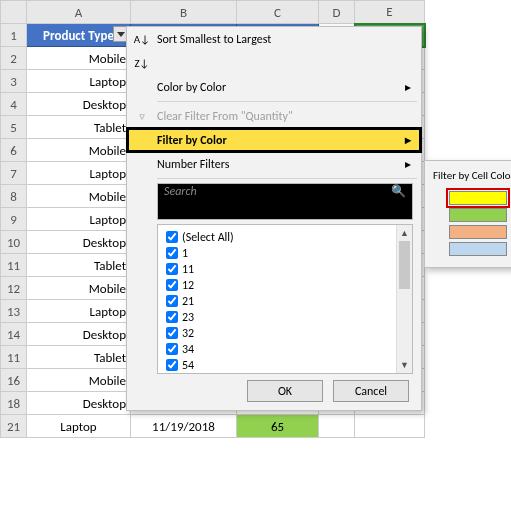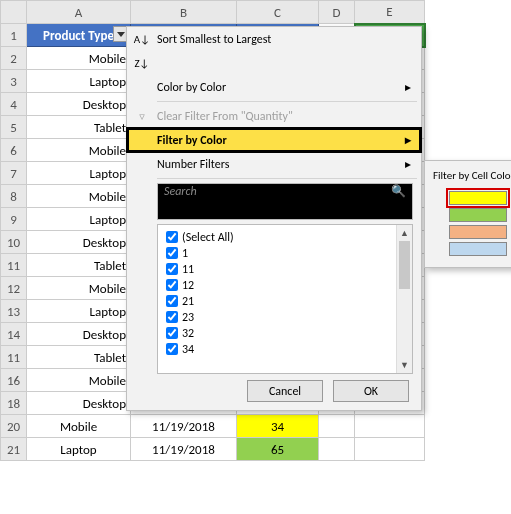--- a/index.html
+++ b/index.html
@@ -373,28 +373,20 @@
         </tr>
   <tr>
           <td class="rowhead">18</td>
           <td class="colA" style="text-align:right;padding-right:4px">Desktop</td>
           <td class="colB"></td>
           <td class="colC"></td>
           <td class="colD"></td>
           <td class="colE"></td>
         </tr>
   <tr>
-    <td class="rowhead">20</td>
-    <td class="colA">Mobile</td>
-    <td class="colB">11/19/2018</td>
-    <td class="colC cell-yellow">34</td>
-    <td class="colD"></td>
-          <td class="colE"></td>
-  </tr>
-  <tr>
     <td class="rowhead">21</td>
     <td class="colA">Laptop</td>
     <td class="colB">11/19/2018</td>
     <td class="colC cell-green">65</td>
     <td class="colD"></td>
           <td class="colE"></td>
   </tr>
 </tbody>
     </table>
 </div>
@@ -454,31 +446,35 @@
         <input type="checkbox" checked="" style="">
         <span>23</span>
       </div>
     <div class="chk">
         <input type="checkbox" checked="" style="">
         <span>32</span>
       </div>
     <div class="chk">
         <input type="checkbox" checked="" style="">
         <span>34</span>
+      </div>
+    <div class="chk">
+        <input type="checkbox" checked="" style="">
+        <span>54</span>
       </div>
     <div class="chk"></div>
     <div class="scrollbar">
       <div class="up">▲</div>
       <div class="thumb"></div>
       <div class="down" style="position:absolute;bottom:0;width:100%">▼</div>
     </div>
   </div>
   <div class="btnrow">
+    <div class="btn">OK</div>
     <div class="btn">Cancel</div>
-    <div class="btn">OK</div>
   </div>
 </div>
 
 <div class="submenu">
   <div class="submenu-title">Filter by Cell Color</div>
   <div class="swatch sw-yellow sel"></div>
   <div class="swatch sw-green"></div>
   <div class="swatch sw-orange"></div>
   <div class="swatch sw-blue"></div>
 </div>

